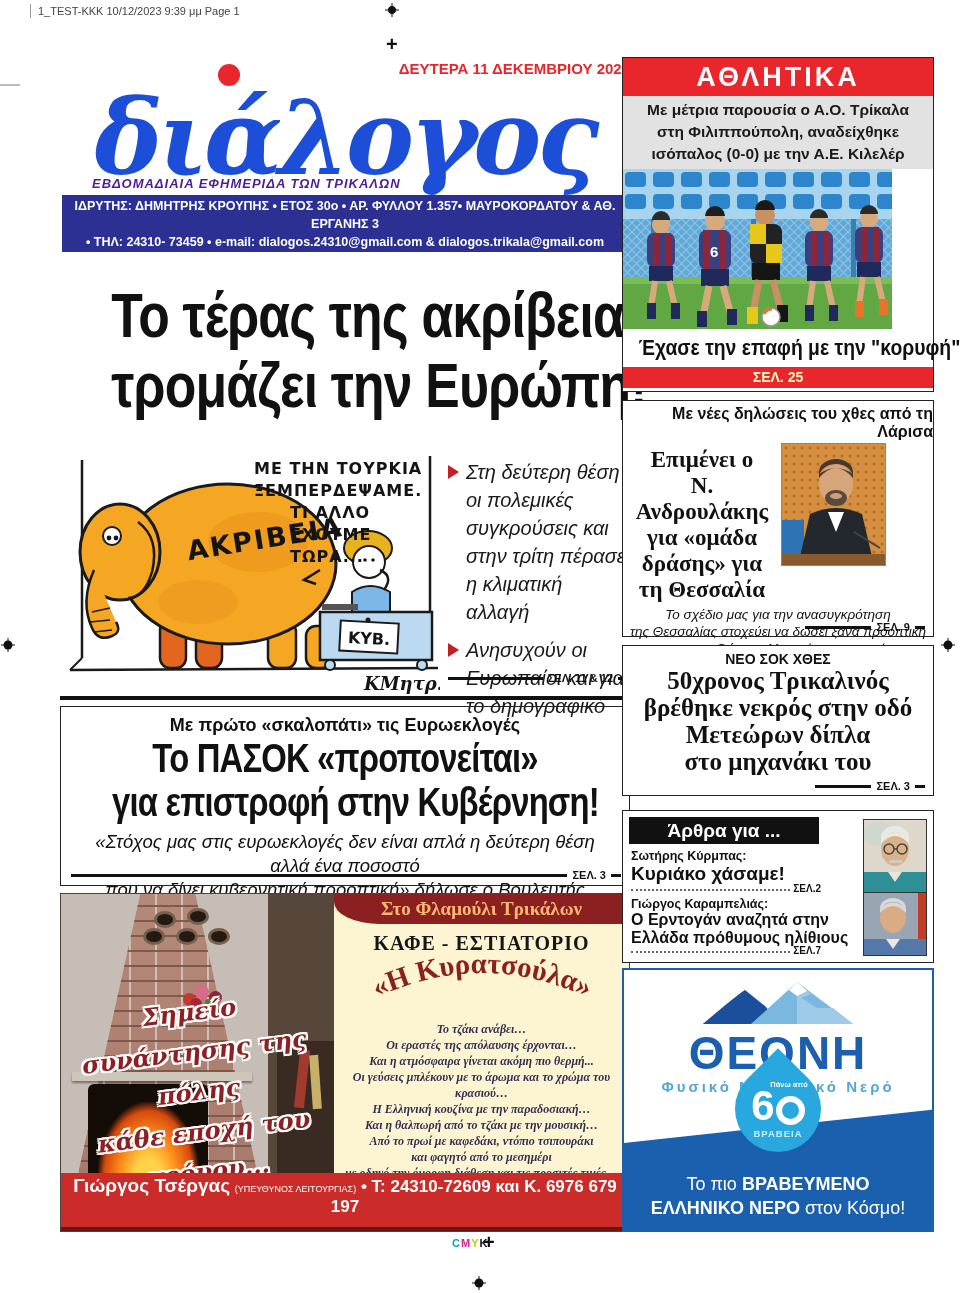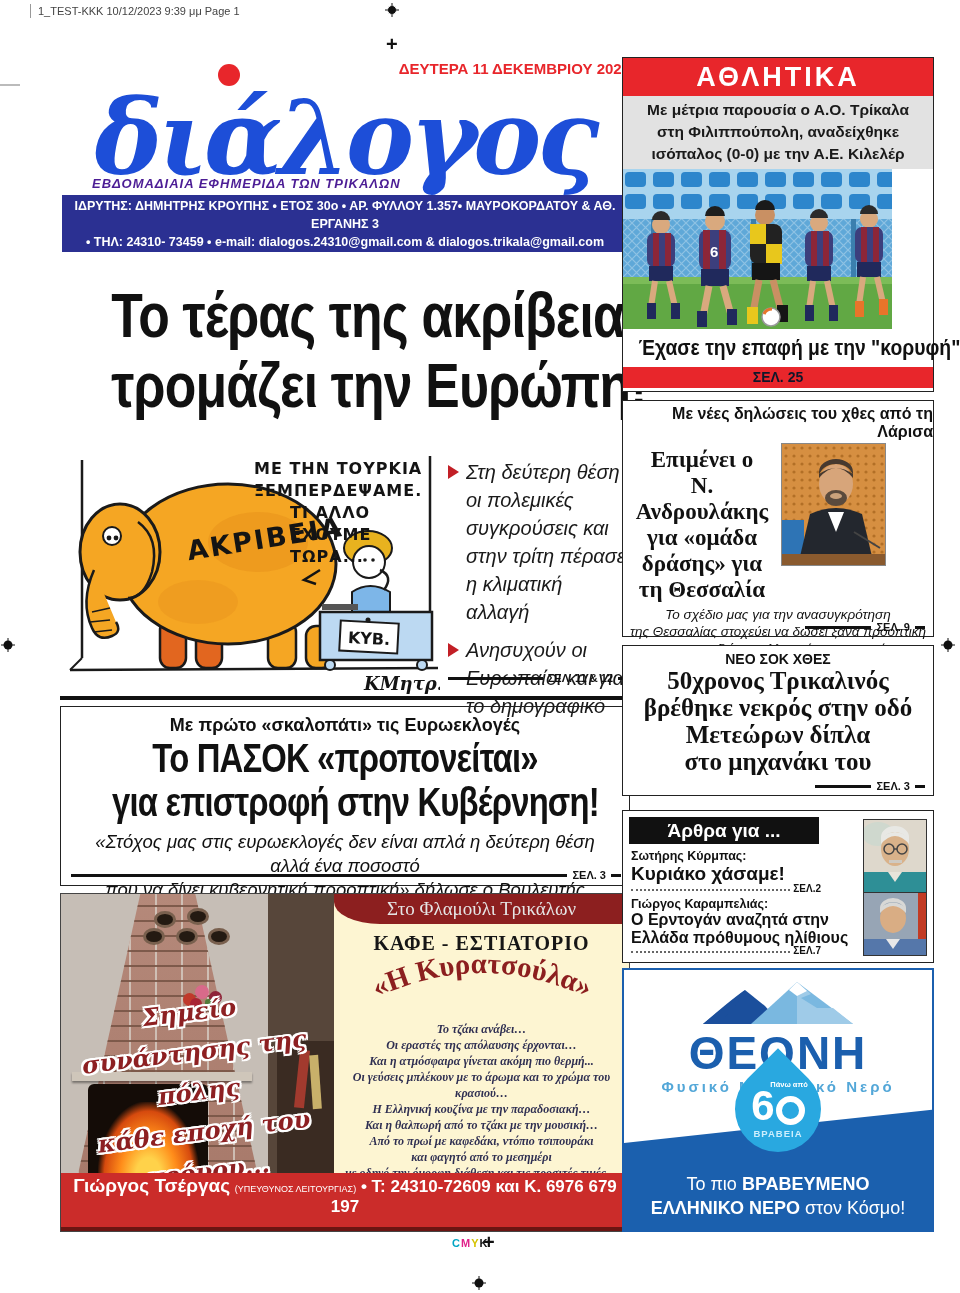--- a/index.html
+++ b/index.html
@@ -65,22 +65,22 @@
   .furn{position:absolute;right:0;top:52%;width:21%;height:48%;background:#3a2b22;}
   .book1{position:absolute;right:10%;top:55%;width:10px;height:58px;background:#a23a2e;transform:rotate(6deg);}
   .book2{position:absolute;right:5%;top:57%;width:9px;height:54px;background:#c8b06a;transform:rotate(-4deg);}
   .flowers{position:absolute;left:44%;top:32%;width:46px;height:26px;}
   .flowers i{position:absolute;border-radius:50%;}
   .overlay-script{position:absolute;left:4px;top:98px;width:268px;text-align:center;
      font-family:"DejaVu Serif","Liberation Serif",serif;font-style:italic;font-weight:bold;
      font-size:24px;line-height:40px;color:#8d2022;transform:rotate(-7deg);
      text-shadow:-2px -2px 0 #fff,2px -2px 0 #fff,-2px 2px 0 #fff,2px 2px 0 #fff,0 -2px 0 #fff,0 2px 0 #fff,-2px 0 0 #fff,2px 0 0 #fff;}
   .cream{position:relative;width:295px;height:283px;background:#fdf5d2;text-align:center;overflow:hidden;}
-  .loc-banner{position:relative;height:30px;background:#8c1f1f;color:#e5e5e5;
-     font-family:"Liberation Serif","DejaVu Serif",serif;font-weight:normal;font-size:19px;line-height:30px;
+  .loc-banner{position:relative;height:30px;background:#8c1f1f;color:#fdba74;
+     font-family:"Liberation Serif","DejaVu Serif",serif;font-weight:bold;font-size:19px;line-height:30px;
      border-bottom-left-radius:46px 22px;}
   .cafe-cat{font-family:"Liberation Serif","DejaVu Serif",serif;font-weight:bold;font-size:20px;
      letter-spacing:1px;color:#161616;margin-top:8px;}
   .poem{font-family:"Liberation Serif","DejaVu Serif",serif;font-weight:bold;font-style:italic;
      font-size:12px;line-height:16px;color:#2f2f52;margin-top:2px;}
   .ad-footer{position:absolute;left:0;bottom:0;width:568px;height:54px;background:#cb2c2a;color:#fff;
      text-align:center;border-bottom:4px solid #6b1512;box-sizing:content-box;}
   .ad-footer .l1{font-weight:bold;font-size:17.5px;margin-top:6px;}
   .ad-footer .l2{font-size:17px;margin-top:2px;}
   .ad-footer .name{font-weight:bold;font-size:19px;}
@@ -88,21 +88,21 @@
   .ad-footer .contact{font-weight:bold;font-size:17px;}
   
   .rbox{left:622px;width:312px;border:1.5px solid #222;box-sizing:border-box;background:#fff;}
   .sports{top:57px;height:335px;display:flex;flex-direction:column;}
   .sports-banner{height:38px;background:#e8262b;color:#fff;font-weight:bold;font-size:27px;
      letter-spacing:3px;text-align:center;line-height:38px;}
   .sports-kicker{height:70px;background:#e2e2e2;font-weight:bold;font-size:15.5px;line-height:22px;
      text-align:center;padding-top:3px;color:#1a1a1a;}
   .sports-photo{height:160px;}
   .sports-h{height:38px;font-weight:bold;font-size:21.5px;line-height:38px;text-align:center;white-space:nowrap;}
-  .sports-ref{height:21px;background:#e8262b;color:#0f172a;font-weight:bold;font-size:14px;
+  .sports-ref{height:21px;background:#e8262b;color:#fef9c3;font-weight:bold;font-size:14px;
      text-align:center;line-height:21px;}
   .andro{top:400px;height:237px;border-width:1px;}
   .andro-kicker{text-align:right;font-weight:bold;font-size:16px;margin-top:4px;}
   .andro-row{display:flex;margin-top:2px;}
   .andro-h{width:158px;text-align:center;font-family:"Liberation Serif","DejaVu Serif",serif;
      font-weight:bold;font-size:23px;line-height:26px;padding-top:4px;}
   .andro-photo{width:103px;height:121px;border:1px solid #888;margin-right:4px;}
   .andro-sub{text-align:center;font-style:italic;font-size:13.5px;line-height:17px;margin-top:3px;}
   .andro-ref{position:absolute;right:8px;bottom:3px;width:120px;}
   .shock{top:645px;height:151px;border-width:1px;text-align:center;}

